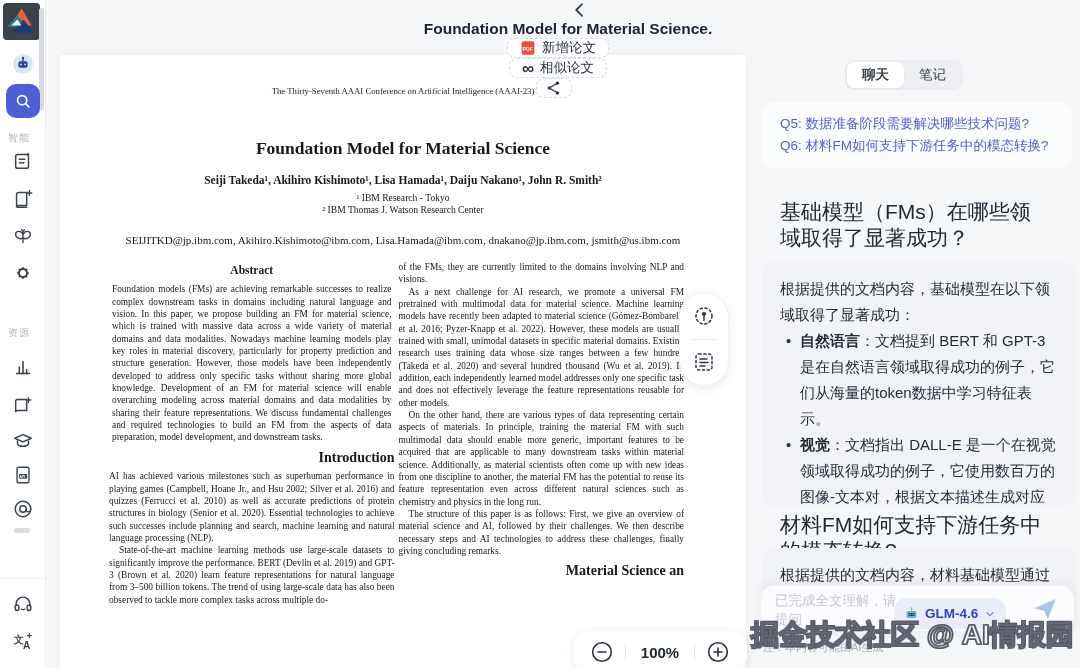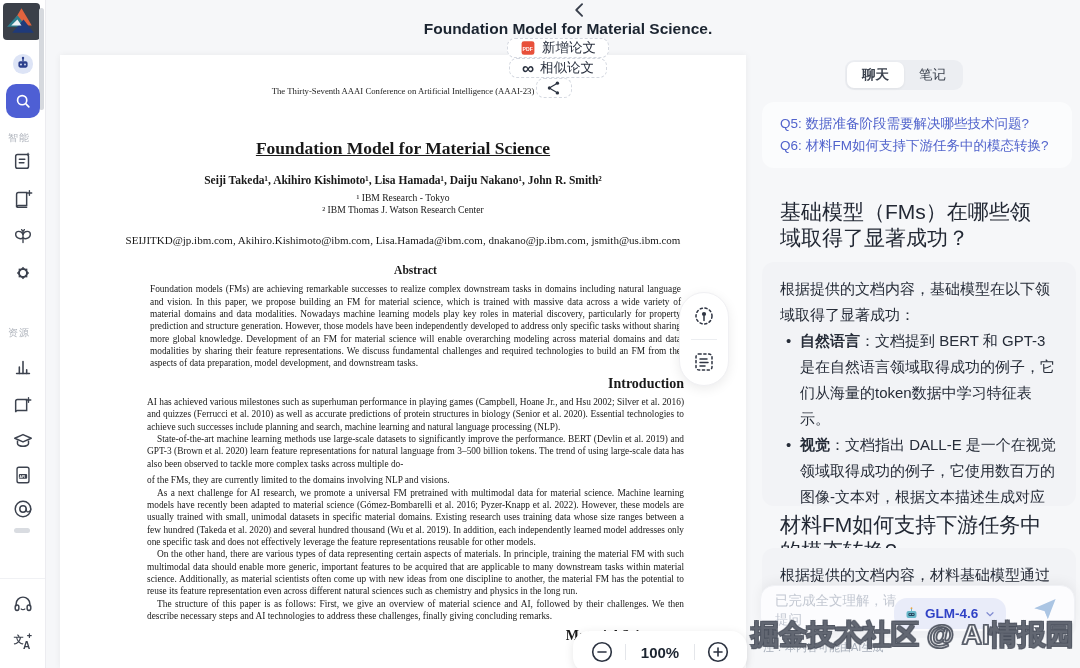--- a/index.html
+++ b/index.html
@@ -22,26 +22,26 @@
   .back { margin-left:34px; width:24px; height:24px; display:flex; align-items:center; justify-content:center; color:#39404d; }
   .hdr-title { margin-left:10px; font-size:15.5px; font-weight:bold; color:#1b2430; }
   .hdr-sp { flex:1; }
   .hbtn { display:inline-flex; align-items:center; gap:6px; height:30px; padding:0 12px; background:#fff; border:1px dashed #d4d8e0; border-radius:8px; font-size:13.5px; color:#2b3240; margin-right:10px;justify-content:center; }
   .hbtn .inf { font-size:17px; font-weight:bold; line-height:1; color:#2b3240; }
   .share-btn { width:36px; height:30px; display:flex; align-items:center; justify-content:center; background:#fff; border:1px dashed #d4d8e0; border-radius:8px; margin-right:18px; }
 
   
   .page { position:absolute; left:60px; top:55px; width:686px; height:613px; background:#ffffff; box-shadow:0 0 7px rgba(0,0,0,.06); font-family:"Liberation Serif", serif; color:#191919; overflow:hidden; z-index:5; }
   .conf { margin-top:31px; text-align:center; font-size:8.7px; color:#1d1d1d; }
-  .ptitle { margin-top:42px; text-align:center; font-size:17.5px; font-weight:bold;text-decoration:underline; }
+  .ptitle { margin-top:42px; text-align:center; font-size:17.5px; font-weight:bold; }
   .pauthors { margin-top:15px; text-align:center; font-size:11.5px; font-weight:bold; }
   .paff { text-align:center; font-size:9.6px; margin-top:6px; line-height:12px; }
   .paff2 { text-align:center; font-size:9.6px; line-height:12px; }
   .pemails { text-align:center; font-size:11px; margin-top:18px; }
-  .cols { display:flex; padding:15px 62px 0 87px; gap:4px;flex-direction:column; }
+  .cols { display:flex; padding:15px 62px 0 49px; gap:4px; }
   .col { flex:1; font-size:9.35px; line-height:12.35px; text-align:justify; }
   .h-abs { text-align:center; font-weight:bold; font-size:11.5px; margin:3px 0 7px; }
   .h-sec { text-align:right; font-weight:bold; font-size:14px; margin:8px 0 6px; }
   .col p { margin:0; }
   .col p.ind { text-indent:10px; }
 
   
   .float-pill { position:absolute; left:679px; top:292px; width:50px; height:94px; background:#fff; border:1px solid #f0f0f3; border-radius:25px; box-shadow:0 3px 12px rgba(0,0,0,.08); z-index:15; display:flex; flex-direction:column; align-items:center; justify-content:space-evenly; }
   .float-pill .fdiv { width:26px; height:1px; background:#eceef1; }
   .ficon { width:24px; height:24px; color:#2e3442; }

